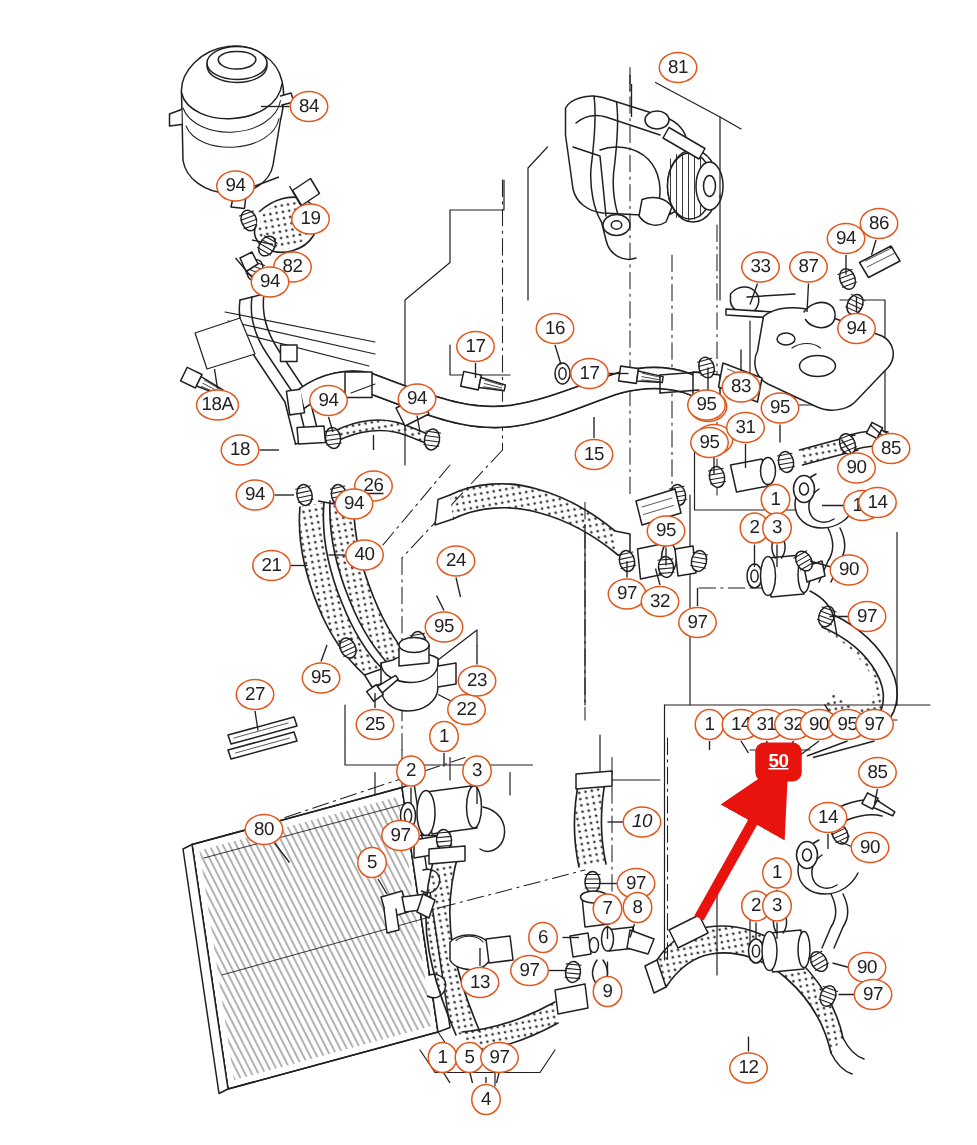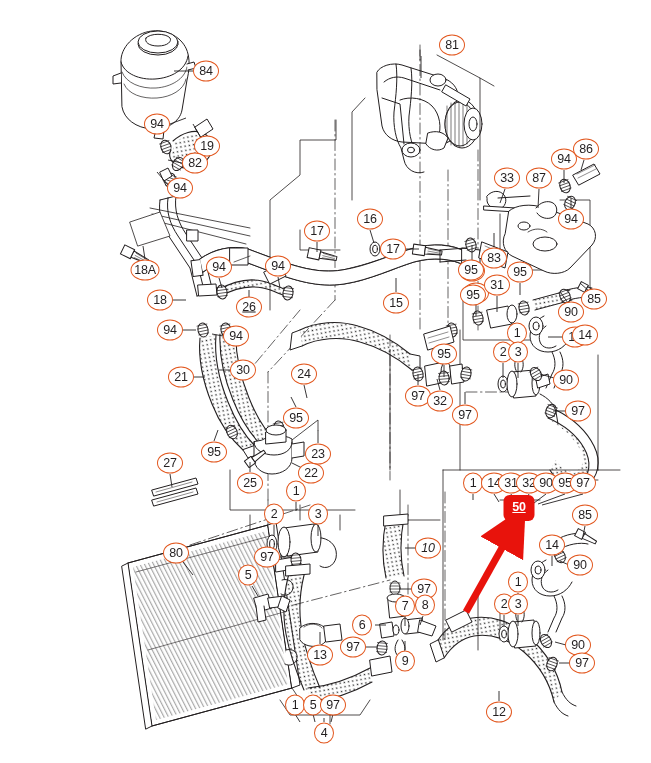--- a/index.html
+++ b/index.html
@@ -596,21 +596,21 @@
 
     <g>
       <line id="hl-arrow" x1="466" y1="612" x2="512" y2="530" stroke="#e8130c" stroke-width="7" marker-end="url(#redArrowHead)"></line>
     </g>
   </svg>
 
   <div id="callout-layer">
       <div class="callout" style="left: 206px; top: 71px;">84</div>
       <div class="callout" style="left: 157px; top: 124px;">94</div>
       <div class="callout" style="left: 207px; top: 146px;">19</div>
-      <div class="callout" style="left: 195px; top: 163px;">82</div>
+      <div class="callout" style="left: 195px; top: 178px;">82</div>
       <div class="callout" style="left: 180px; top: 188px;">94</div>
       <div class="callout" style="left: 421px; top: 45px; margin-left: 31px;">81</div>
       <div class="callout" style="left: 507px; top: 178px;">33</div>
       <div class="callout" style="left: 539px; top: 178px;">87</div>
       <div class="callout" style="left: 564px; top: 159px;">94</div>
       <div class="callout" style="left: 586px; top: 149px; text-align: center;">86</div>
       <div class="callout" style="left: 571px; top: 219px;">94</div>
       <div class="callout" style="left: 494px; top: 258px;">83</div>
       <div class="callout" style="left: 472px; top: 271px;">96</div>
       <div class="callout" style="left: 520px; top: 272px;">95</div>
@@ -634,25 +634,25 @@
       <div class="callout narrow" style="left: 517px; top: 333px;">1</div>
       <div class="callout narrow" style="left: 503px; top: 352px;">2</div>
       <div class="callout narrow" style="left: 518px; top: 352px;">3</div>
       <div class="callout" style="left: 566px; top: 380px;">90</div>
       <div class="callout" style="left: 578px; top: 411px;">97</div>
       <div class="callout" style="left: 585px; top: 335px;">14</div>
       <div class="callout wide" style="left: 145px; top: 270px;">18A</div>
       <div class="callout" style="left: 160px; top: 300px;">18</div>
       <div class="callout" style="left: 219px; top: 267px;">94</div>
       <div class="callout" style="left: 278px; top: 266px;">94</div>
-      <div class="callout" style="left: 249px; top: 307px; text-decoration: underline;">26</div>
+      <div class="callout" style="left: 249px; top: 324px; text-decoration: underline;">26</div>
       <div class="callout" style="left: 170px; top: 330px;">94</div>
       <div class="callout" style="left: 236px; top: 336px;">94</div>
       <div class="callout" style="left: 181px; top: 377px;">21</div>
-      <div class="callout" style="left: 243px; top: 370px;">30</div>
+      <div class="callout" style="left: 243px; top: 370px;">40</div>
       <div class="callout" style="left: 214px; top: 452px;">95</div>
       <div class="callout" style="left: 170px; top: 463px;">27</div>
       <div class="callout" style="left: 250px; top: 483px;">25</div>
       <div class="callout" style="left: 311px; top: 473px;">22</div>
       <div class="callout" style="left: 318px; top: 454px;">23</div>
       <div class="callout narrow" style="left: 296px; top: 491px;">1</div>
       <div class="callout narrow" style="left: 274px; top: 514px;">2</div>
       <div class="callout narrow" style="left: 318px; top: 514px;">3</div>
       <div class="callout" style="left: 267px; top: 557px;">97</div>
       <div class="callout narrow" style="left: 248px; top: 575px;">5</div>

